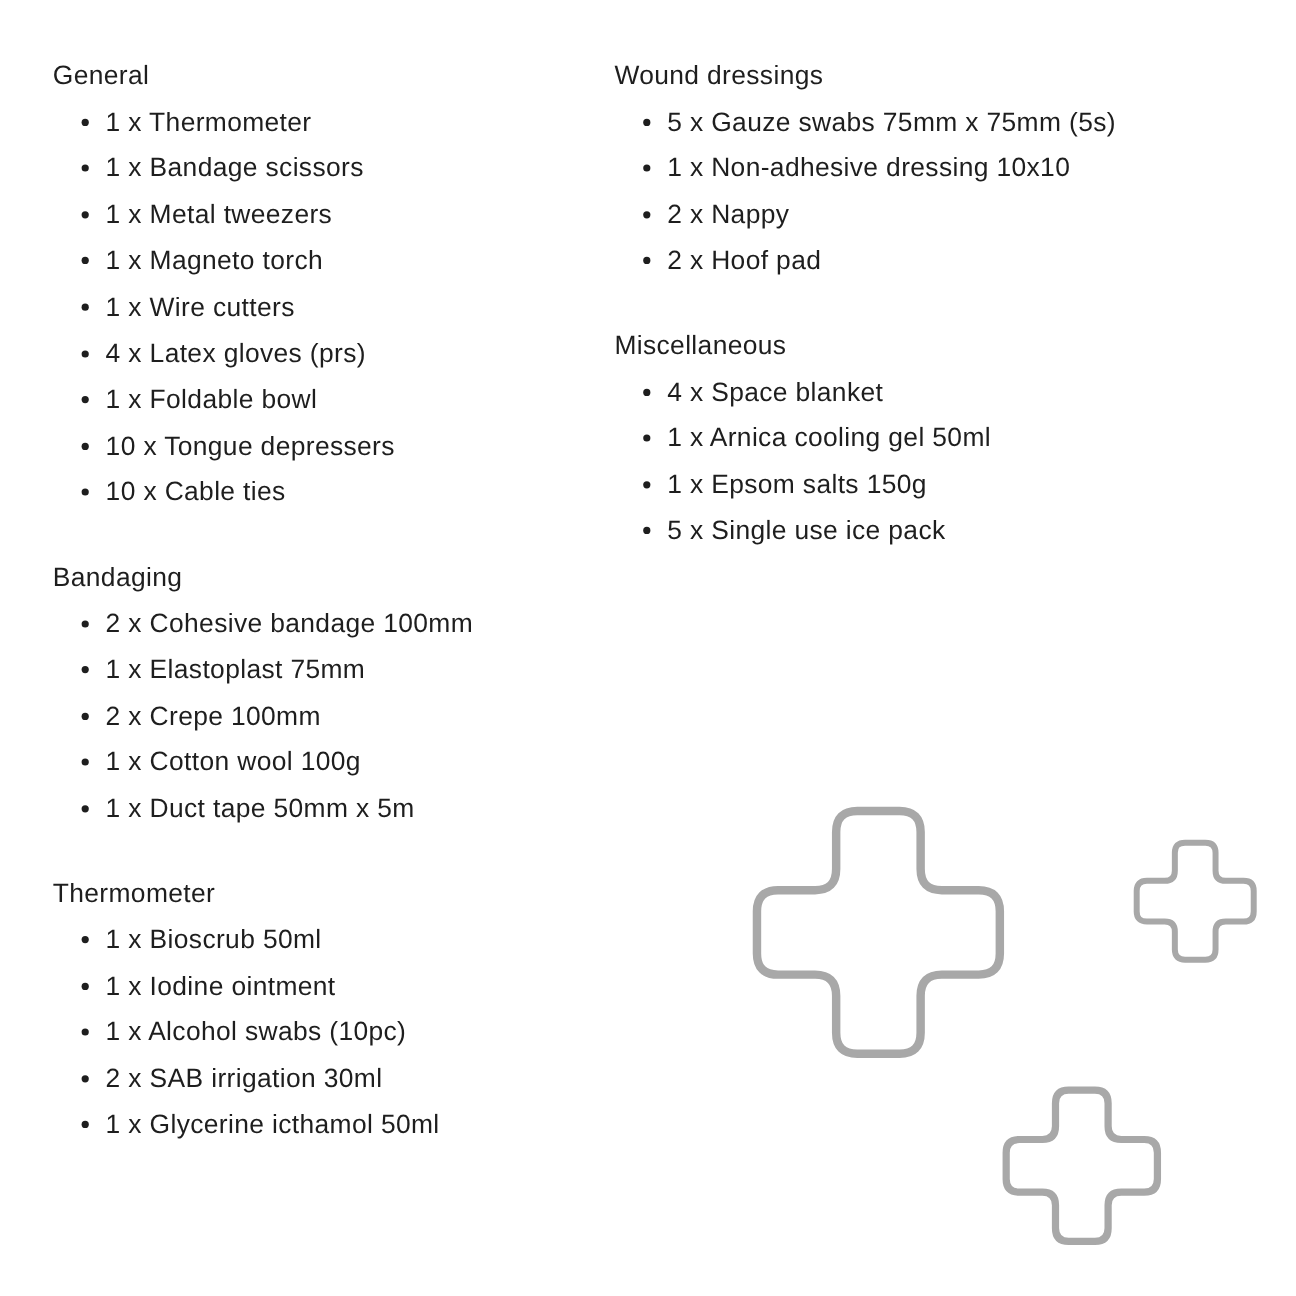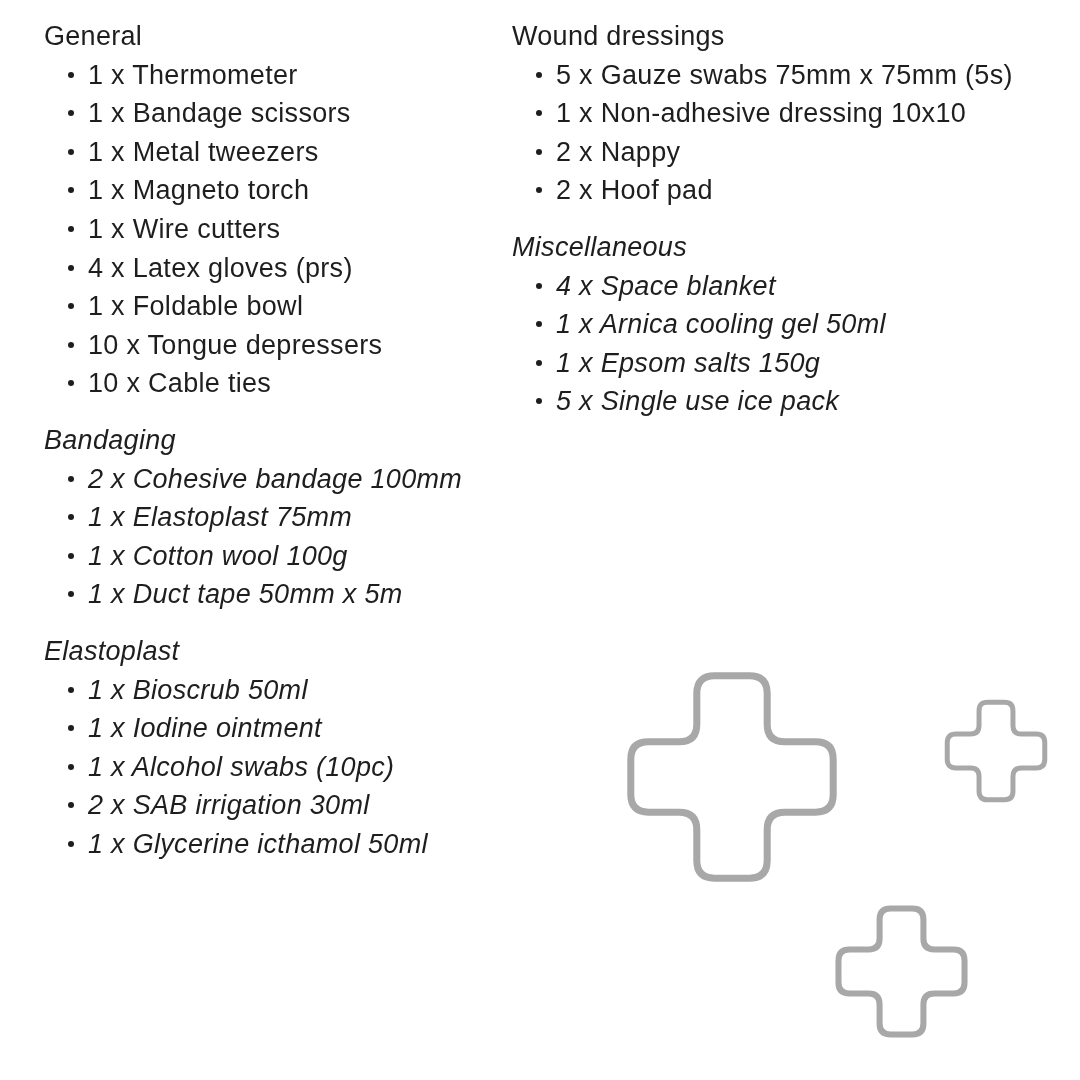--- a/index.html
+++ b/index.html
@@ -10,28 +10,28 @@
     width: 1080px;
     height: 1080px;
     background: #ffffff;
     position: relative;
     overflow: hidden;
     font-family: "Liberation Sans", sans-serif;
     color: var(--ink, #1e1e1e);
   }
   .column {
     position: absolute;
-    top: 17px;
-    font-size: 27px;
+    top: 44px;
+    font-size: 22px;
     line-height: 38.6px;
     letter-spacing: 0.3px;
   }
   .column-left  { left: 44px;  width: 465px; }
   .column-right { left: 512px; width: 560px; }
-  .section + .section { margin-top: 18px; font-style: italic; }
+  .section + .section { margin-top: 32px; }
   .section-title { white-space: nowrap; }
   ul.items {
     margin: 0;
     padding: 0 0 0 44px;
     list-style: none;
   }
   li.item {
     position: relative;
     white-space: nowrap;
   }
@@ -87,27 +87,28 @@
       <li class="item">10 x Tongue depressers</li>
       <li class="item">10 x Cable ties</li>
     </ul>
   </div>
 
   <div class="section">
     <div class="section-title">Bandaging</div>
     <ul class="items">
       <li class="item">2 x Cohesive bandage 100mm</li>
       <li class="item">1 x Elastoplast 75mm</li>
+      <li class="item">2 x Crepe 100mm</li>
       <li class="item">1 x Cotton wool 100g</li>
       <li class="item">1 x Duct tape 50mm x 5m</li>
     </ul>
   </div>
 
   <div class="section">
-    <div class="section-title">Elastoplast</div>
+    <div class="section-title">Thermometer</div>
     <ul class="items">
       <li class="item">1 x Bioscrub 50ml</li>
       <li class="item">1 x Iodine ointment</li>
       <li class="item">1 x Alcohol swabs (10pc)</li>
       <li class="item">2 x SAB irrigation 30ml</li>
       <li class="item">1 x Glycerine icthamol 50ml</li>
     </ul>
   </div>
 
 </div>

